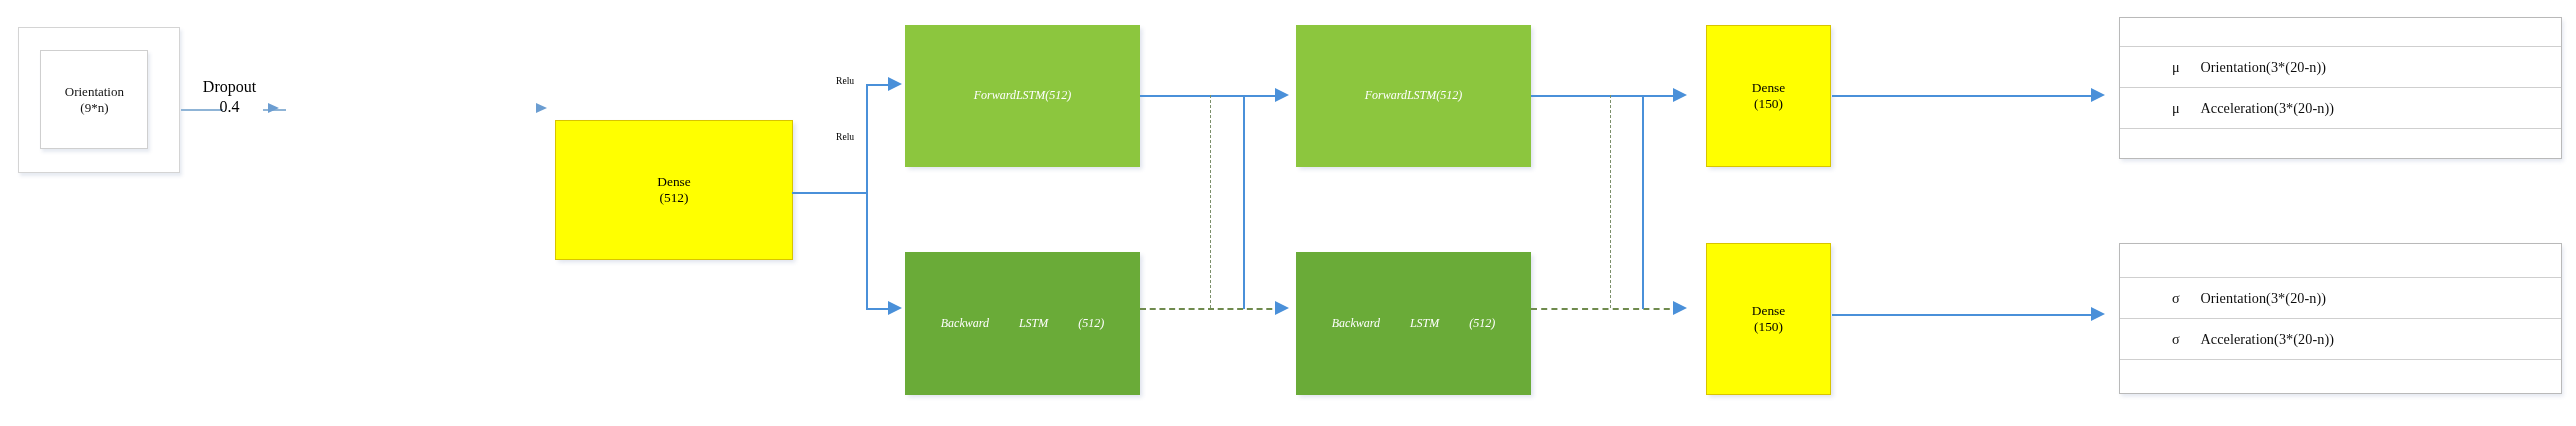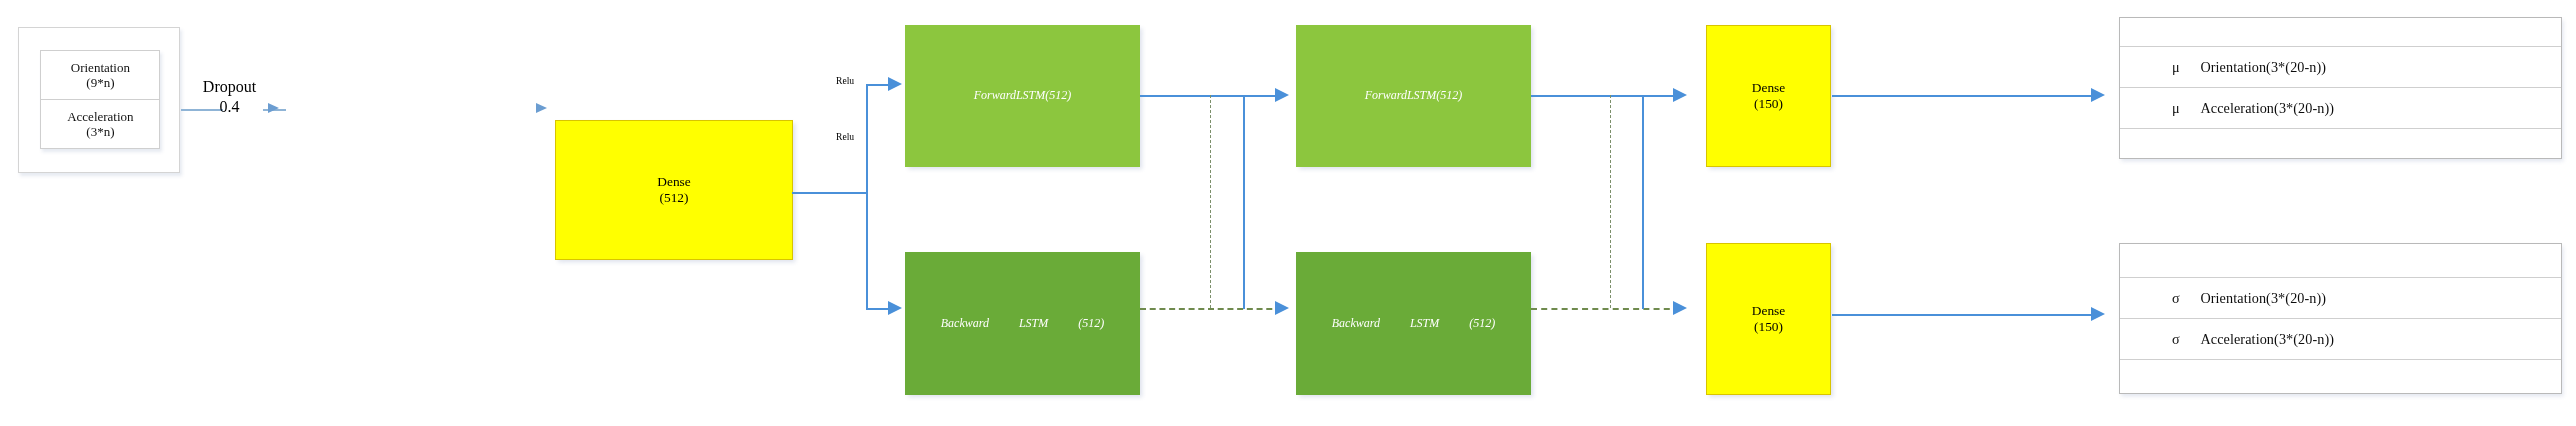--- a/index.html
+++ b/index.html
@@ -94,28 +94,24 @@
     border-bottom:5.9px solid transparent;
     border-left:11px solid #6b9dd1;
   }
 </style>
 </head>
 <body>
 
 <div id="stage">
 
   <div class="abs input-outer">
-    <div class="abs input-inner" style="left:21px;top:22px;width:120px;height:99px;">
+    <div class="abs input-inner" style="left:21px;top:22px;width:108px;height:99px;">
       <div class="input-row">
         <span>Orientation</span>
         <span>(9*n)</span>
-      </div>
-      <div class="input-row">
-        <span>Acceleration</span>
-        <span>(3*n)</span>
       </div>
     </div>
   </div>
 
   <div class="abs h-line pale" style="left:181px;top:109px;width:42px;"></div>
 
   <div class="abs h-line pale" style="left:263px;top:109px;width:23.4px;"></div>
   <div class="abs arrow-r sm" style="left:536px;top:103px;"></div>
   <div class="abs h-line pale" style="left:287px;top:109px;width:251px;opacity:0;"></div>
   <div class="abs arrow-r sm" style="left:268px;top:103px;"></div>

